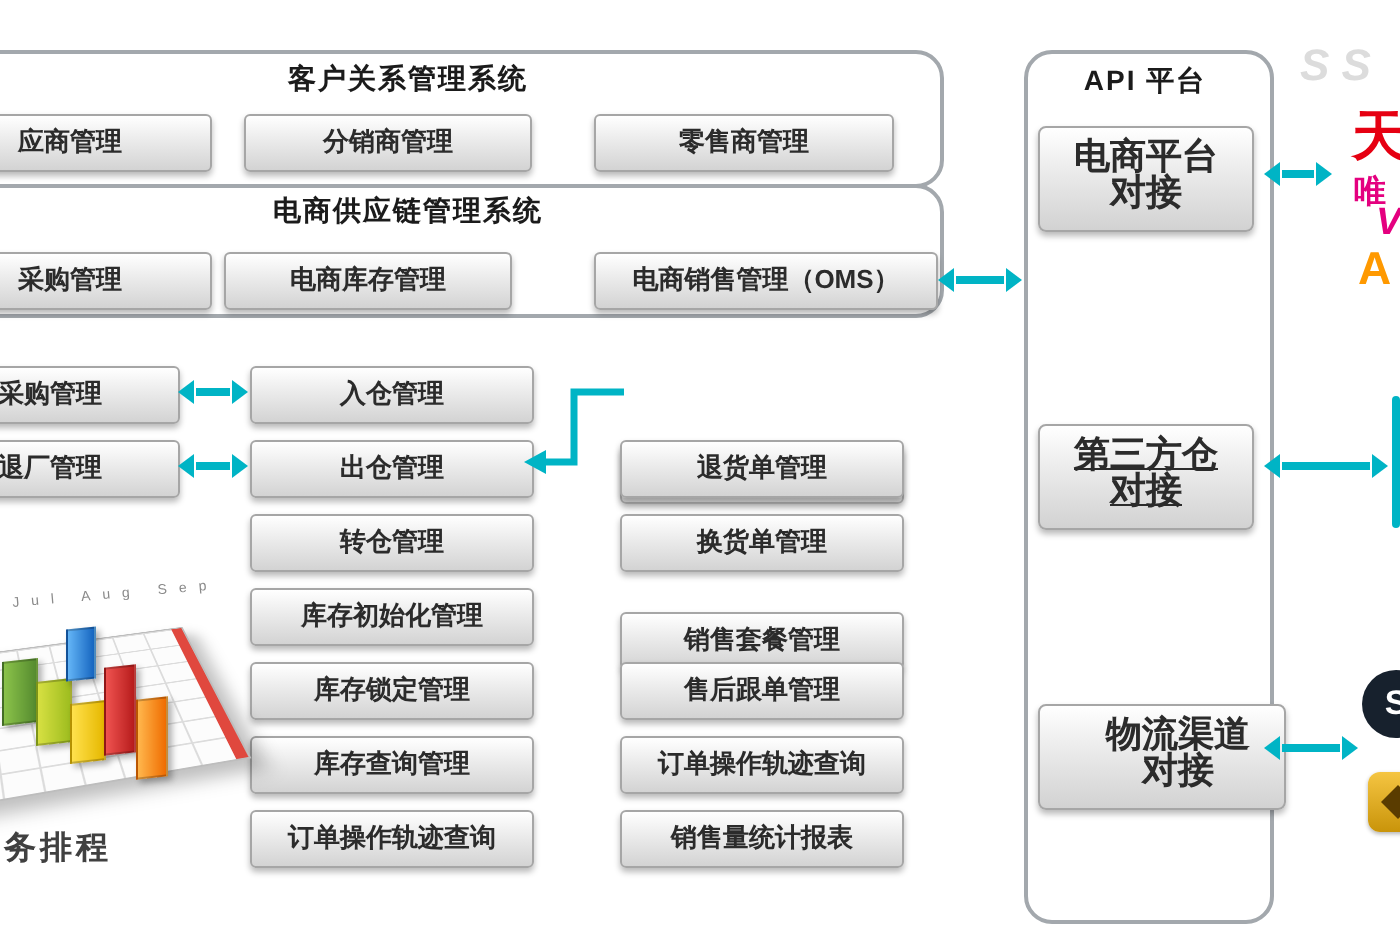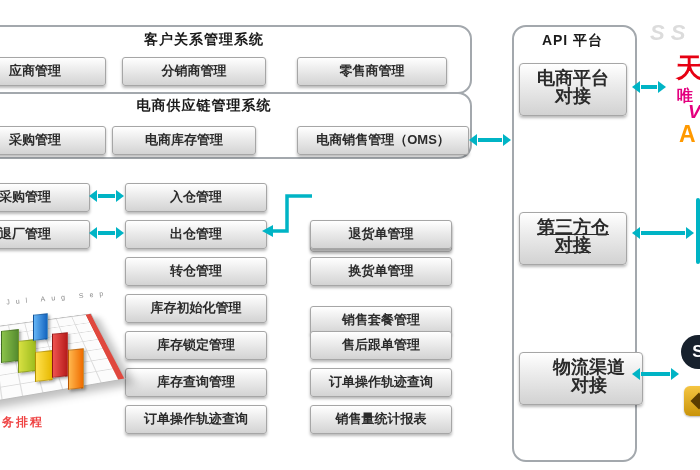--- a/index.html
+++ b/index.html
@@ -22,21 +22,21 @@
   .darrow::before{left:-9px;border-left:none;border-right:8px solid #00b4c5;}
   .darrow::after{right:-9px;border-right:none;border-left:8px solid #00b4c5;}
 
   .board{position:absolute;left:-22px;top:302px;width:130px;height:98px;background:#fcfcfc;border:1px solid #bdbdbd;
     background-image:repeating-linear-gradient(0deg,transparent,transparent 13px,#dcdcdc 13px,#dcdcdc 14px),
                      repeating-linear-gradient(90deg,transparent,transparent 17px,#dcdcdc 17px,#dcdcdc 18px);
     transform:perspective(300px) rotateX(45deg) rotateZ(-12deg);box-shadow:5px 7px 9px rgba(0,0,0,.25);}
   .board::after{content:"";position:absolute;right:0;top:0;width:6px;height:100%;background:#e0483e;}
   .months{position:absolute;left:6px;top:294px;font-size:7px;color:#8a8a8a;letter-spacing:6px;transform:rotate(-5deg);}
   .bar{position:absolute;border:1px solid rgba(0,0,0,.22);transform:skewY(-6deg);box-shadow:2px 2px 3px rgba(0,0,0,.3);}
-  .sched-label{position:absolute;left:2px;top:414px;font-size:12px;font-weight:900;color:#ef4444;letter-spacing:2px;white-space:nowrap;}
+  .sched-label{position:absolute;left:2px;top:414px;font-size:16px;font-weight:900;color:#404040;letter-spacing:2px;white-space:nowrap;}
 
   .logo{position:absolute;white-space:nowrap;}
 </style>
 </head>
 <body>
 
 <div id="canvas">
 
   <div class="container" style="left:-60px;top:25px;width:528px;height:65px;"></div>
   <div class="ctitle" style="left:-60px;width:528px;top:31px;">客户关系管理系统</div>

